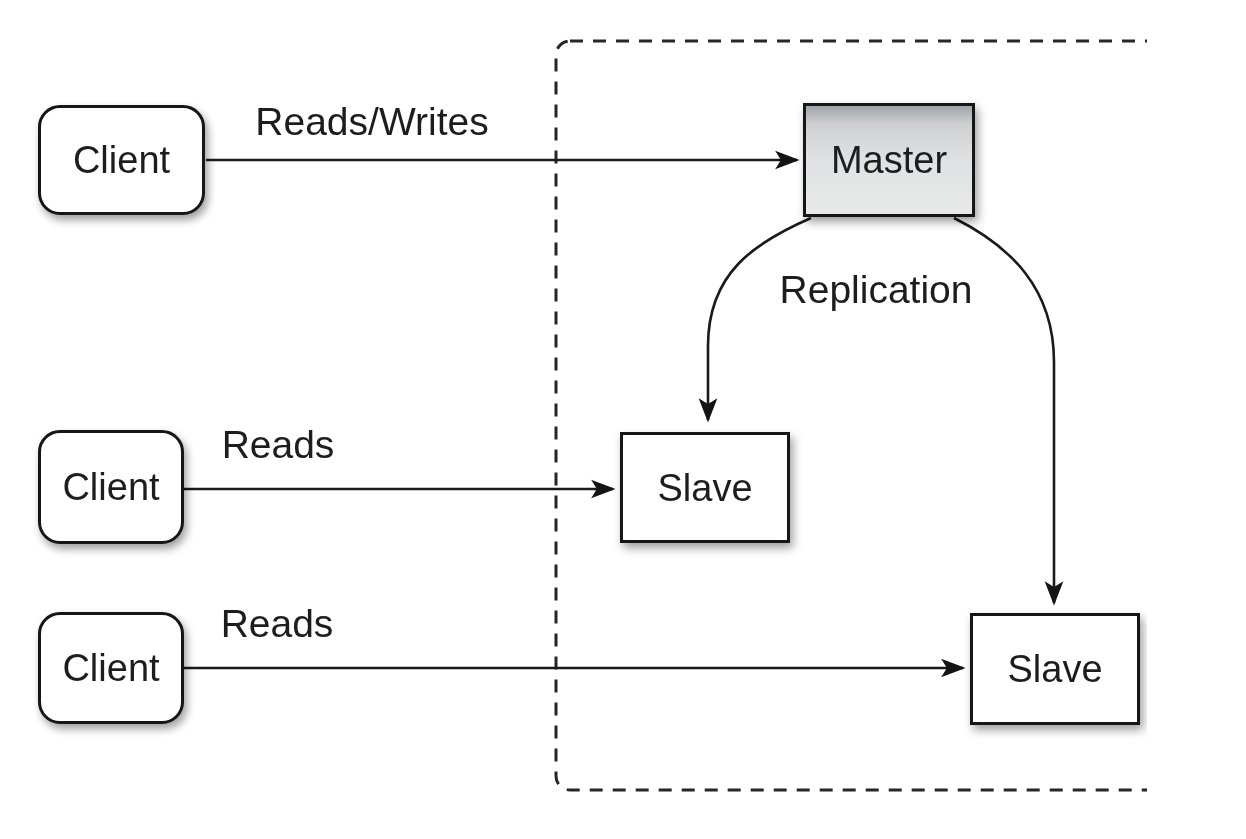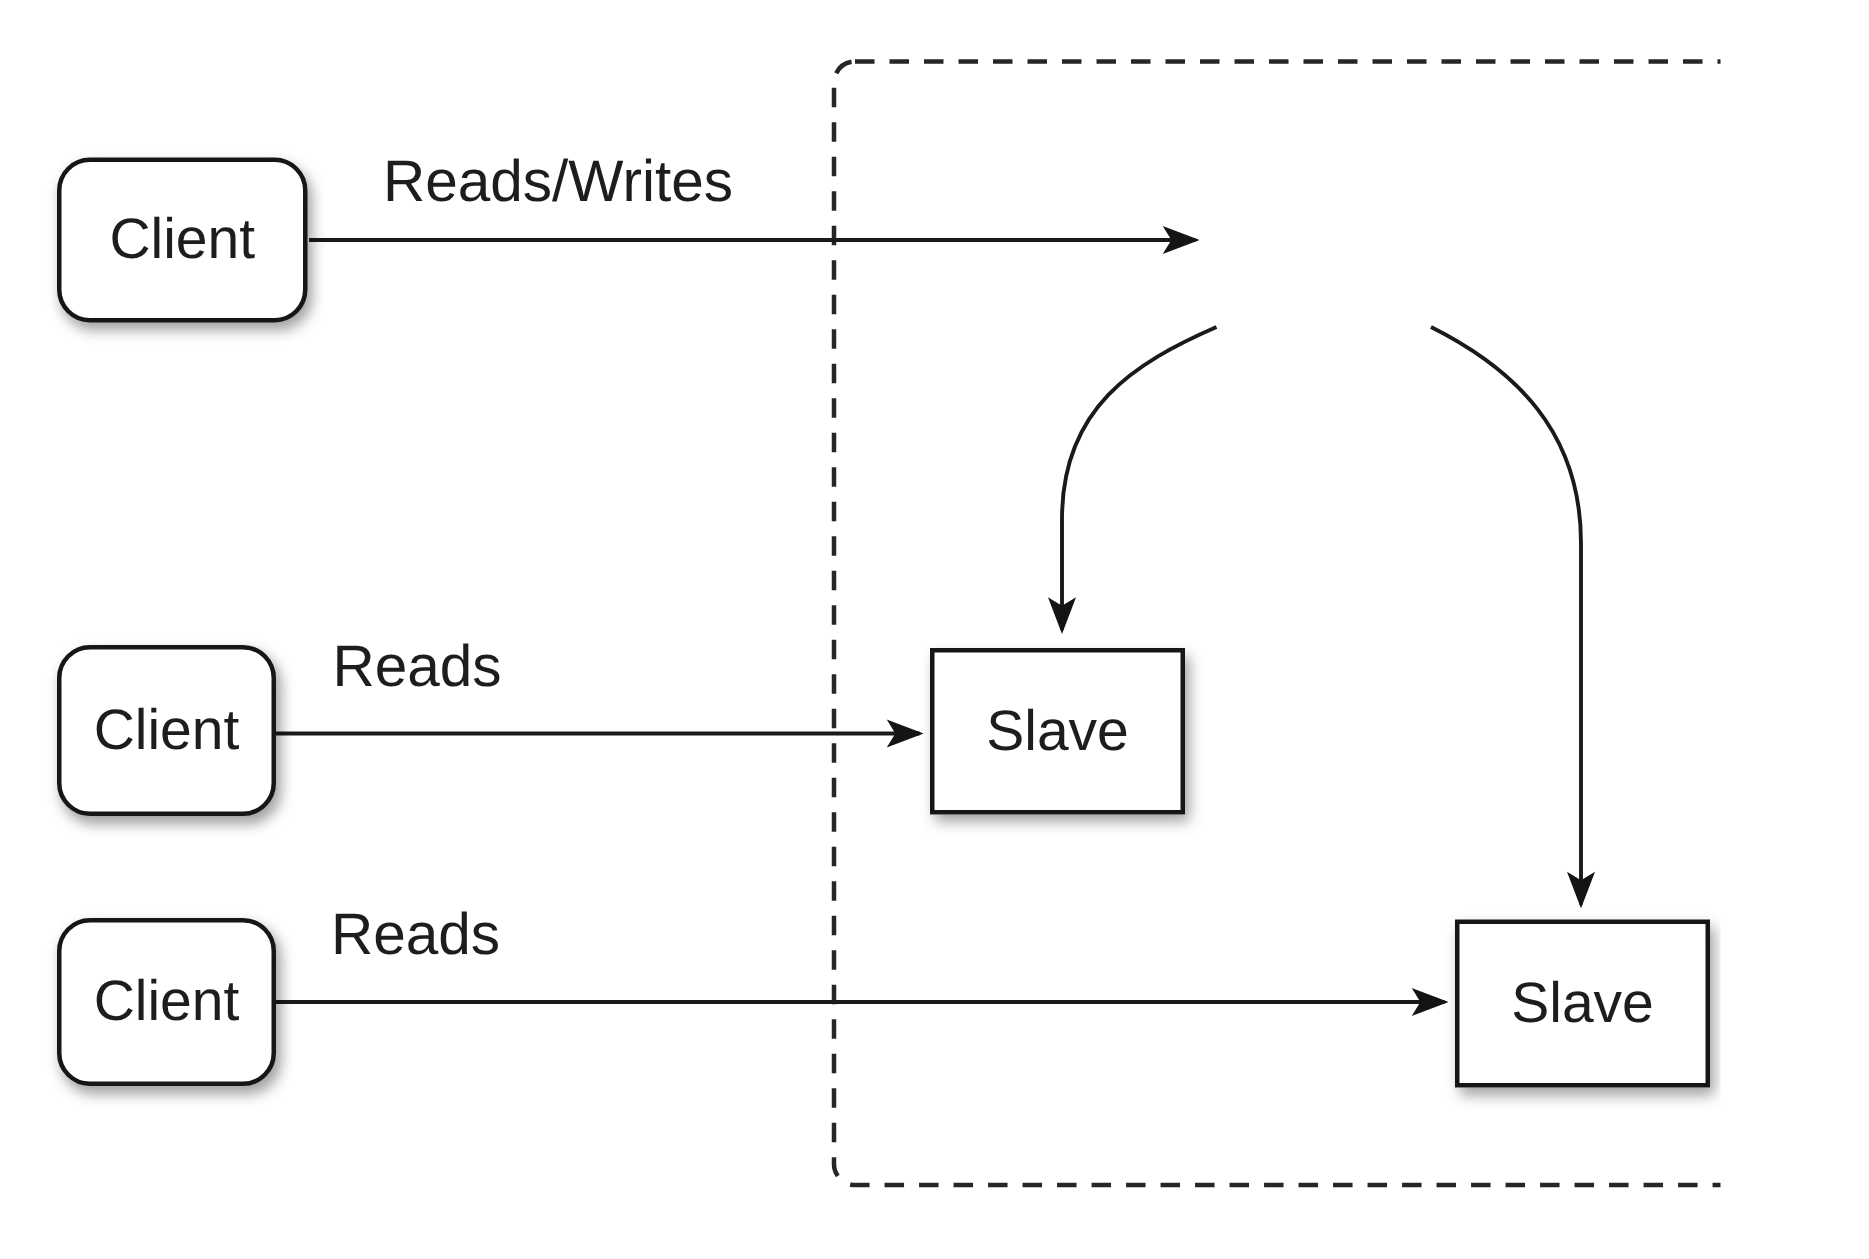--- a/index.html
+++ b/index.html
@@ -87,29 +87,33 @@
   </div>
 
   <div class="node client" id="client-2">
     <span>Client</span>
   </div>
 
   <div class="node client" id="client-3">
     <span>Client</span>
   </div>
 
+  <div class="node master" id="master">
+    <span>Master</span>
+  </div>
 
   <div class="node slave" id="slave-1">
     <span>Slave</span>
   </div>
 
   <div class="node slave" id="slave-2">
     <span>Slave</span>
   </div>
 
   <div class="edge-label" id="label-reads-writes">Reads/Writes</div>
 
+  <div class="edge-label" id="label-replication">Replication</div>
 
   <div class="edge-label" id="label-reads-1">Reads</div>
 
   <div class="edge-label" id="label-reads-2">Reads</div>
 
 </div>
 
 </body></html>

